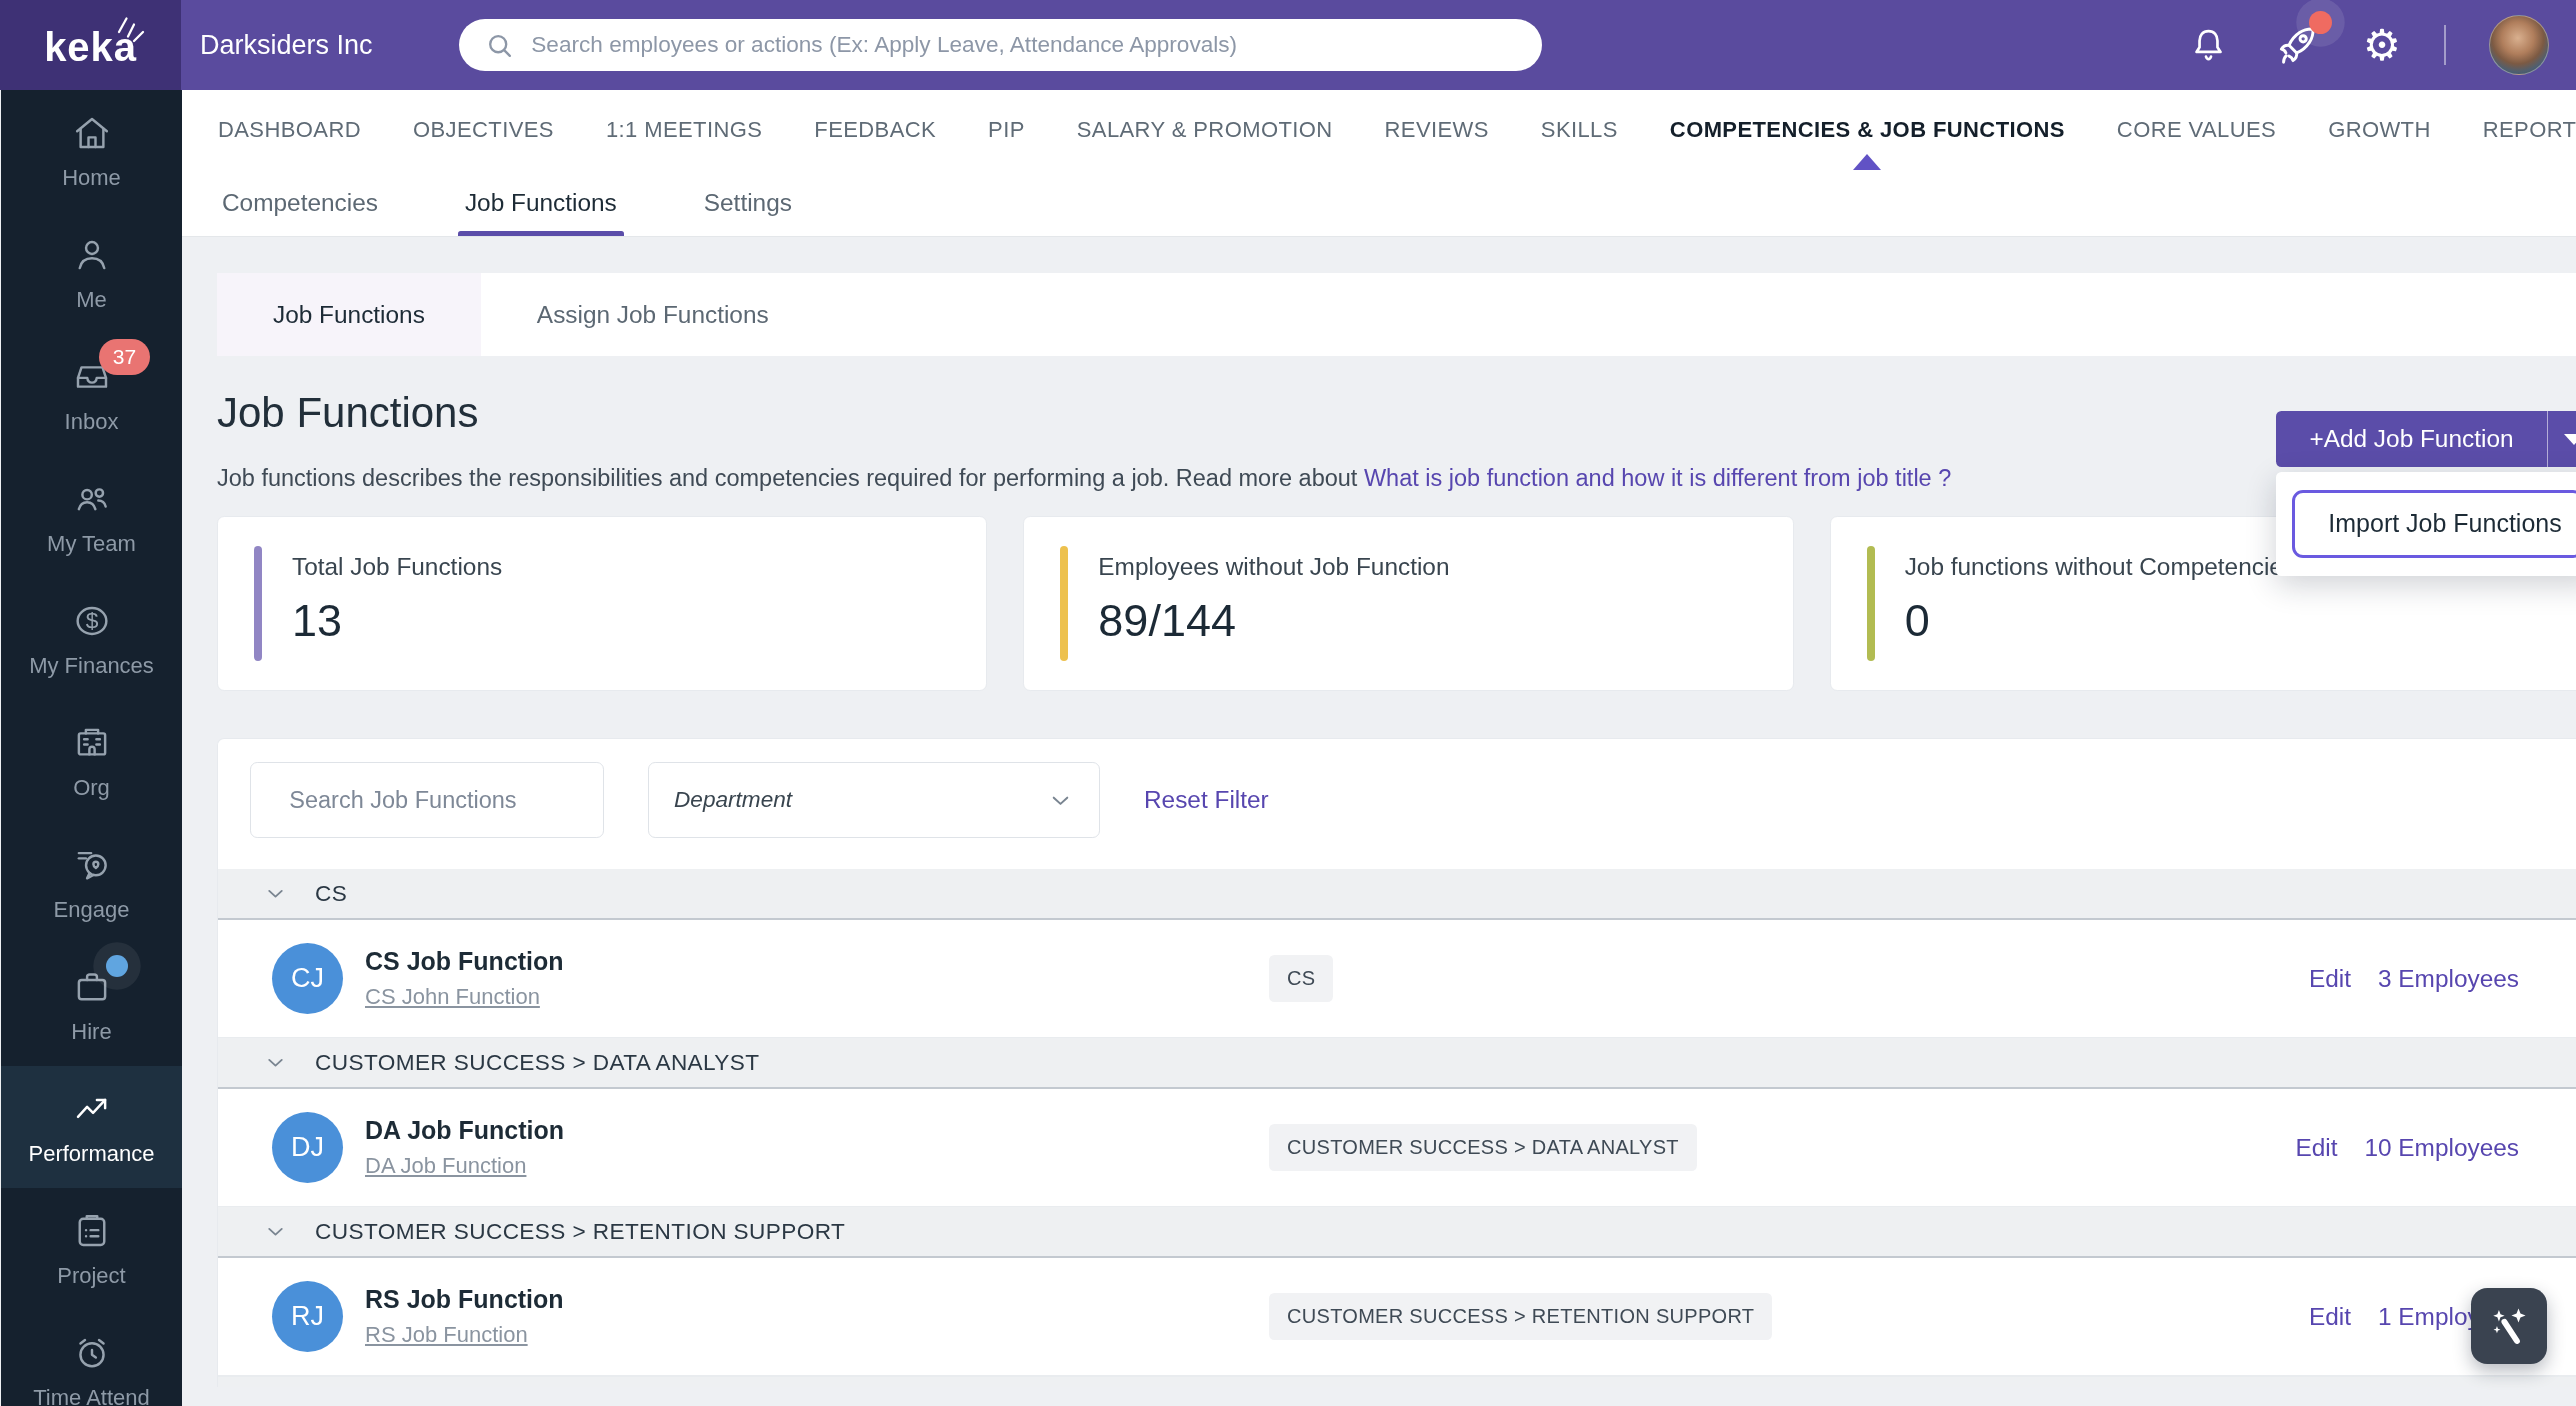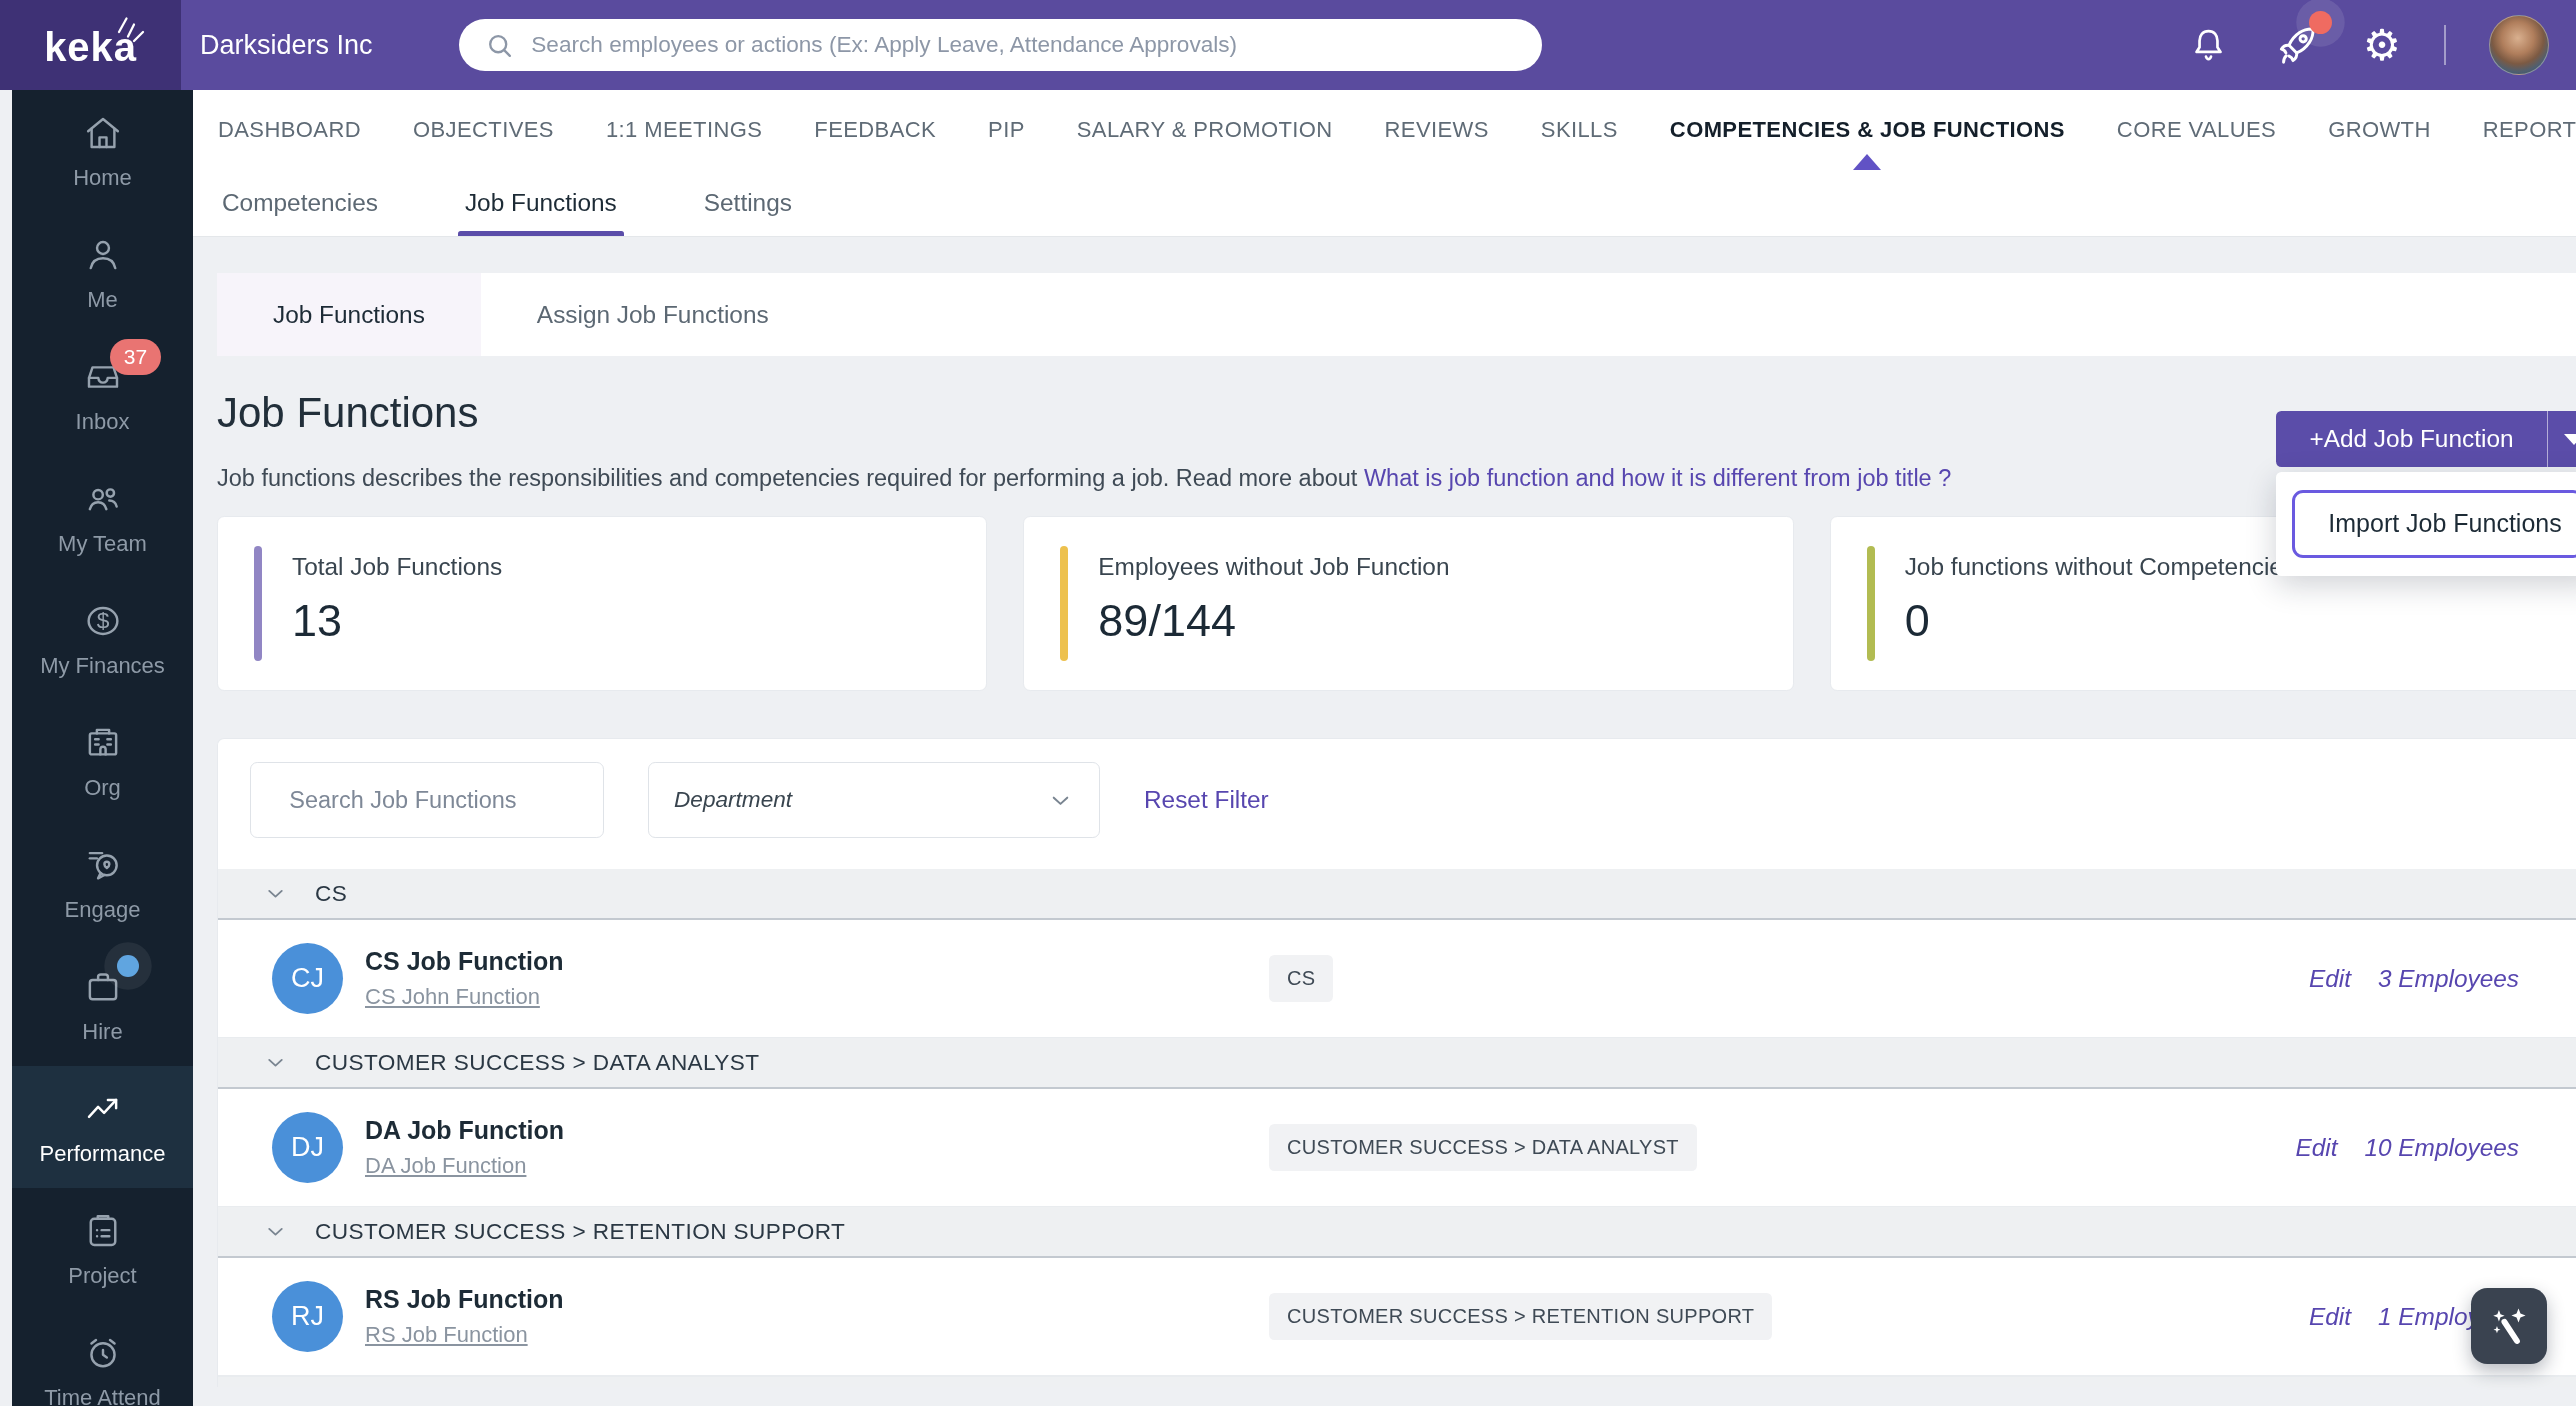--- a/index.html
+++ b/index.html
@@ -27,21 +27,21 @@
   .tb-icon { position:relative; cursor:pointer; }
   .rocket-dot { position:absolute; top:-11px; right:-12.7px; width:23.5px; height:23.5px; border-radius:50%;
     background:#ef6b61; box-shadow:0 0 0 12.7px rgba(255,255,255,0.10); }
   .gear-glyph { font-size:43px; color:#fff; line-height:1; font-family:"DejaVu Sans",sans-serif; }
   .tb-divider { width:1.8px; height:40px; background:rgba(255,255,255,0.45); }
   .avatar-photo { width:60px; height:60px; border-radius:50%;
     background:radial-gradient(circle at 48% 38%, #d9b08f 0%, #b07e5c 34%, #7c5a43 55%, #4e5f70 72%, #32414f 100%);
     border:1.8px solid rgba(255,255,255,0.35); cursor:pointer; }
 
   
-  .sidebar { position:absolute; left:12px; top:90px; width:181px; height:1316px; background:#15212e; z-index:25;
+  .sidebar { position:absolute; left:1px; top:90px; width:181px; height:1316px; background:#15212e; z-index:25;
     display:flex; flex-direction:column; }
   .side-item { height:122px; display:flex; flex-direction:column; align-items:center; justify-content:center;
     gap:11px; color:#8e9aa7; cursor:pointer; position:relative; flex:0 0 auto; }
   .side-item svg { width:42px; height:42px; stroke:#96a2ae; fill:none; stroke-width:1.4; stroke-linecap:round; stroke-linejoin:round; }
   .side-item .side-label { font-size:22px; }
   .side-item.active { background:#1e3040; color:#fff;align-items:center; }
   .side-item.active svg { stroke:#fff; }
   .inbox-badge { position:absolute; top:5.4px; left:98px; min-width:51px; height:36px; background:#e97472;
     color:#fff; border-radius:20px; font-size:21px; display:flex; align-items:center; justify-content:center; padding:0 11px; }
   .hire-dot { position:absolute; top:11px; left:105px; width:22px; height:22px; border-radius:50%;
@@ -113,21 +113,21 @@
   .job-row { height:118px; display:flex; align-items:center; padding-left:54px; border-bottom:0.9px solid #e9ecef; background:#fff; }
   .job-avatar { width:71px; height:71px; border-radius:50%; background:#4a90d9; color:#fff; font-size:27px;
     display:flex; align-items:center; justify-content:center; flex:0 0 auto; }
   .row-main { margin-left:22px; width:904px; }
   .row-title { font-size:25px; color:#1d2b36; font-weight:600; }
   .row-sub { font-size:22px; color:#8a94a0; margin-top:7.2px;text-decoration:underline; }
   .row-tag { flex:1; }
   .tag-chip { display:inline-block; background:#f1f2f4; border-radius:5.4px; padding:11.8px 18px; font-size:20px;
     color:#3f4a55; letter-spacing:0.3px; }
   .row-actions { display:flex; gap:27px; padding-right:80px; font-size:24.4px; white-space:nowrap; }
-  .row-actions a { color:#5746af; text-decoration:none; cursor:pointer;font-style:italic; }
+  .row-actions a { color:#5746af; text-decoration:none; cursor:pointer; }
   .header-sliver { background:#eef0f2; height:11px; border-top:0.9px solid #e9ecef; }
 
   .wand-fab { position:absolute; right:29px; bottom:42px; width:76px; height:76px; background:#3a4350;
     border-radius:16.3px; display:flex; align-items:center; justify-content:center; cursor:pointer;
     box-shadow:0 7.2px 18px rgba(20,30,50,0.30); z-index:40; border:none; }
 
   .chev { stroke:#7a8591; fill:none; stroke-width:1.8; stroke-linecap:round; stroke-linejoin:round; }
   .white-stroke { stroke:#fff; fill:none; stroke-width:1.5; stroke-linecap:round; stroke-linejoin:round; }
   .gray-stroke { stroke:#8d97a7; fill:none; stroke-width:1.8; stroke-linecap:round; stroke-linejoin:round; }
 </style>

